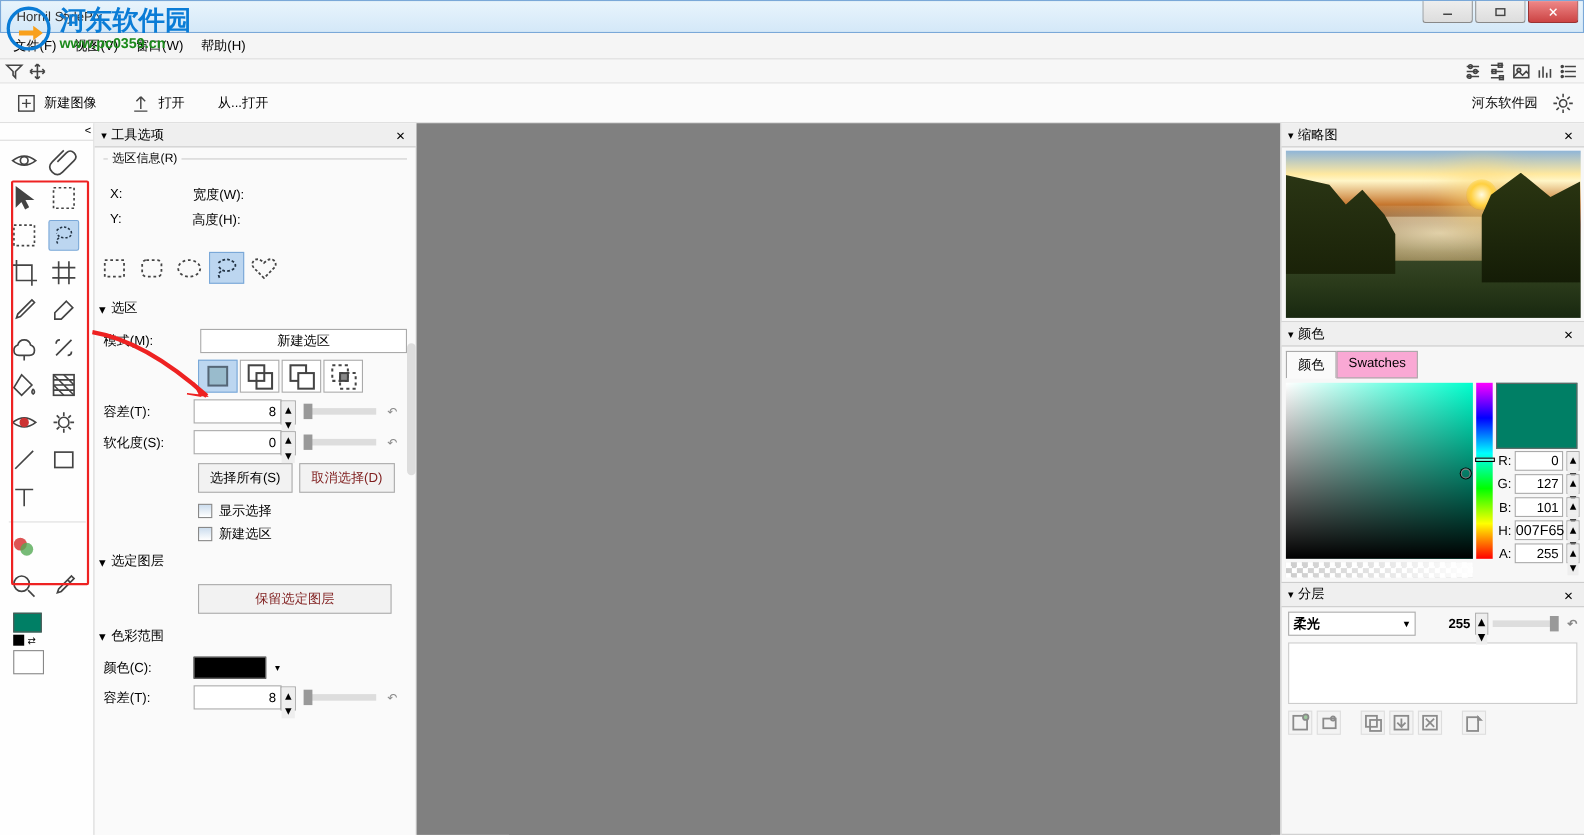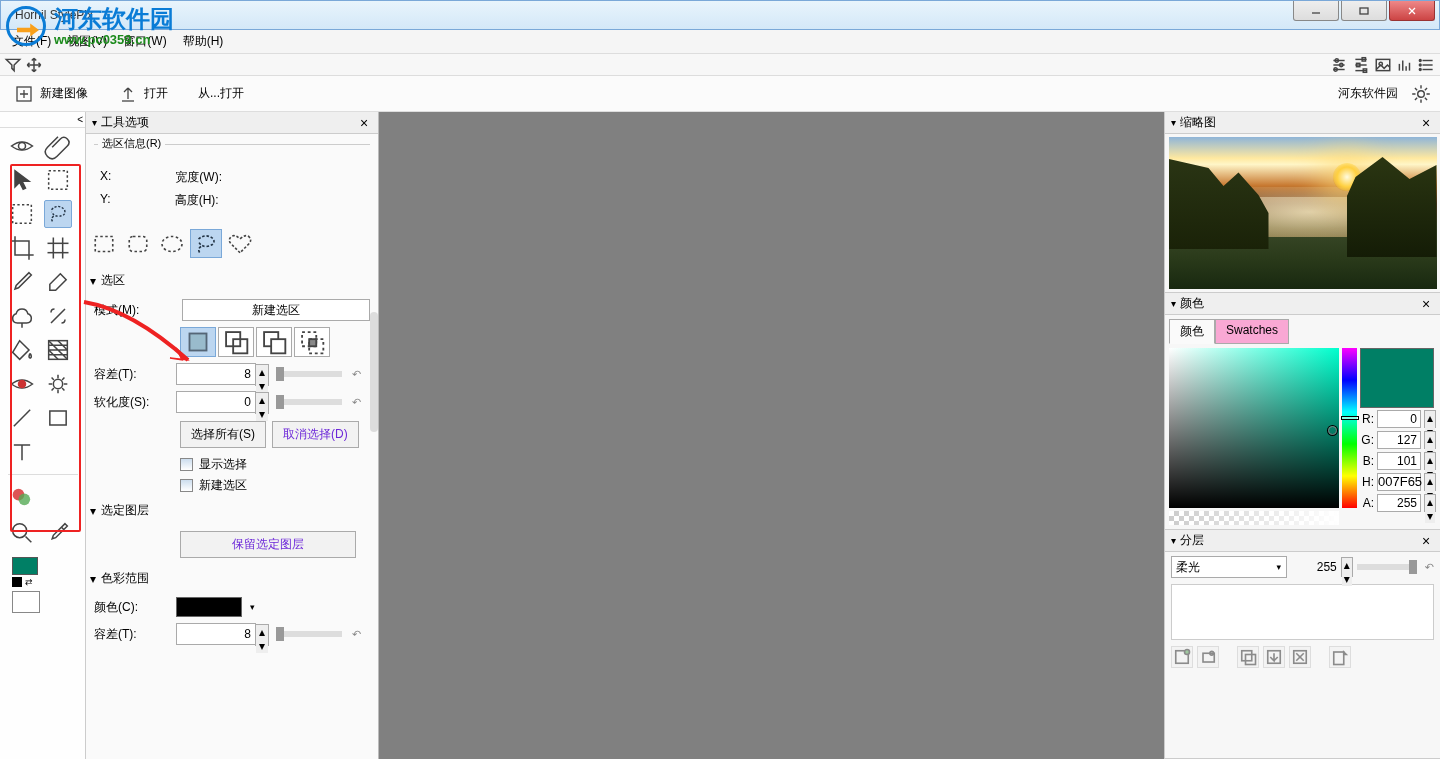--- a/index.html
+++ b/index.html
@@ -84,21 +84,21 @@
 .num-row { display: flex; align-items: center; gap: 4px; margin: 6px 0; }
 .num-row .nlabel { width: 78px; }
 .num-row .spinner { width: 80px; height: 22px; border: 1px solid #aaa; display: flex; align-items: center; justify-content: flex-end; padding-right: 4px; background: #fff; position: relative; }
 .num-row .spin-arrows { position: absolute; right: -14px; top: 0; width: 14px; height: 22px; border: 1px solid #aaa; display: flex; flex-direction: column; font-size: 7px; }
 .num-row .spin-arrows div { flex: 1; display: flex; align-items: center; justify-content: center; background: #eee; }
 .slider { width: 64px; height: 6px; background: #ddd; position: relative; margin-left: 18px; }
 .slider .thumb { width: 8px; height: 14px; background: #999; position: absolute; top: -4px; left: -2px; }
 .reset-icon { margin-left: 6px; font-size: 11px; color: #888; }
 .btn-row { display: flex; gap: 6px; margin: 8px 0 8px 86px; }
 .push-btn { padding: 4px 10px; border: 1px solid #aaa; background: #f2f2f2; }
-.push-btn.disabled { color: #6d28d9; }
+.push-btn.disabled { color: #7f1d1d; }
 .push-btn.wide { width: 176px; text-align: center; }
 .chk-row { display: flex; align-items: center; gap: 6px; margin: 4px 0 4px 86px; }
 .chk { width: 13px; height: 13px; border: 1px solid #888; background: linear-gradient(#cde, #fff); }
 .color-swatch-wide { width: 66px; height: 20px; background: #000; border: 1px solid #666; }
 .scroll-indicator { position: absolute; right: 0; top: 178px; width: 8px; height: 120px; background: #ddd; border-radius: 4px; }
 
 
 .canvas { flex: 1; background: #808080; }
 
 
@@ -126,21 +126,21 @@
 .rgbh { display: flex; flex-direction: column; gap: 3px; margin-top: 2px; }
 .rgbh-row { display: flex; align-items: center; gap: 3px; }
 .rgbh-row .rlbl { width: 14px; text-align: right; }
 .rgbh-row .rval { width: 44px; height: 18px; border: 1px solid #aaa; background: #fff; text-align: right; padding-right: 3px; line-height: 16px; }
 .rgbh-row .rspin { width: 12px; height: 18px; border: 1px solid #aaa; display: flex; flex-direction: column; font-size: 6px; }
 .rgbh-row .rspin div { flex: 1; display: flex; align-items: center; justify-content: center; background: #eee; }
 .alpha-bar { width: 170px; height: 14px; background: repeating-conic-gradient(#ccc 0 25%, #fff 0 50%) 0 0/10px 10px; margin-top: 3px; position: relative; }
 .alpha-bar::after { content: ""; position: absolute; inset: 0; background: linear-gradient(to right, transparent, #fff); }
 
 .layers-body { padding: 4px 6px; }
-.layers-top { display: flex; align-items: center; gap: 4px; }
+.layers-top { display: flex; align-items: center; gap: 4px; font-weight: bold; }
 .blend-select { width: 116px; height: 22px; border: 1px solid #aaa; background: #fff; display: flex; align-items: center; padding: 0 4px; position: relative; }
 .blend-select .dd-arr { position: absolute; right: 5px; font-size: 9px; }
 .opacity-val { margin-left: auto; }
 .opacity-spin { width: 12px; height: 20px; border: 1px solid #aaa; display: flex; flex-direction: column; font-size: 6px; }
 .opacity-spin div { flex: 1; display: flex; align-items: center; justify-content: center; background: #eee; }
 .mini-slider { width: 58px; height: 6px; background: #ddd; position: relative; }
 .mini-slider .mthumb { width: 8px; height: 14px; background: #999; position: absolute; top: -4px; right: -2px; }
 .layers-list { height: 56px; background: #fff; border: 1px solid #ccc; margin-top: 6px; }
 .layers-btns { display: flex; gap: 4px; margin-top: 6px; justify-content: flex-start; }
 .lbtn { width: 22px; height: 22px; border: 1px solid #ccc; background: #f2f2f2; display: flex; align-items: center; justify-content: center; opacity: 0.6; }

